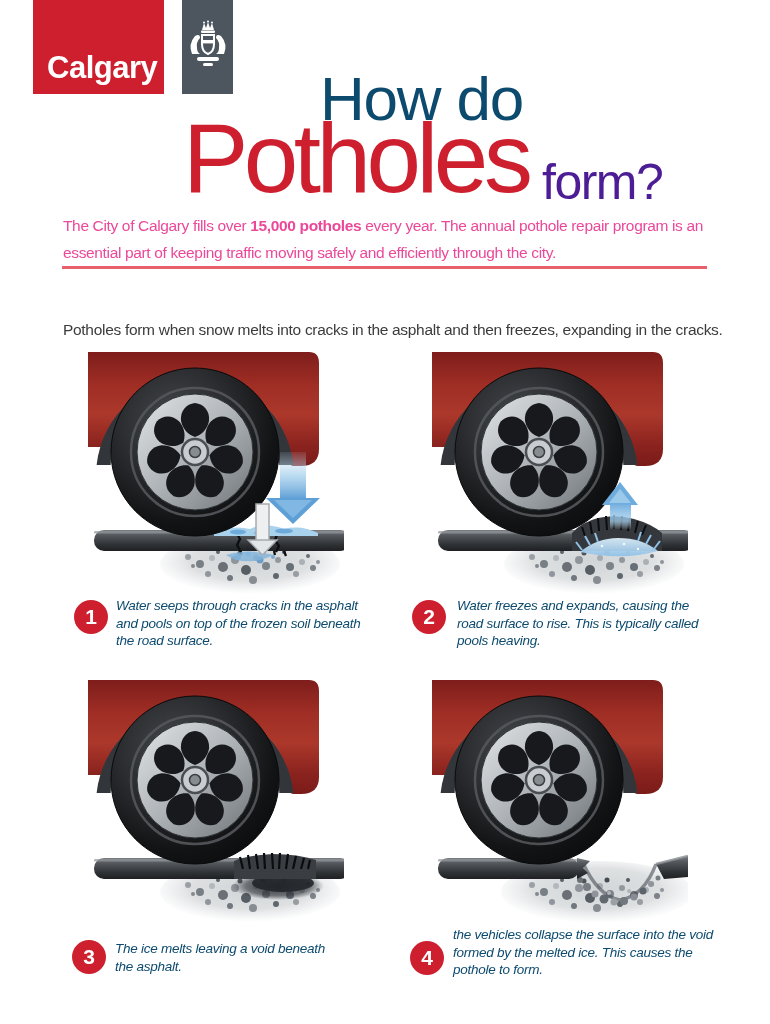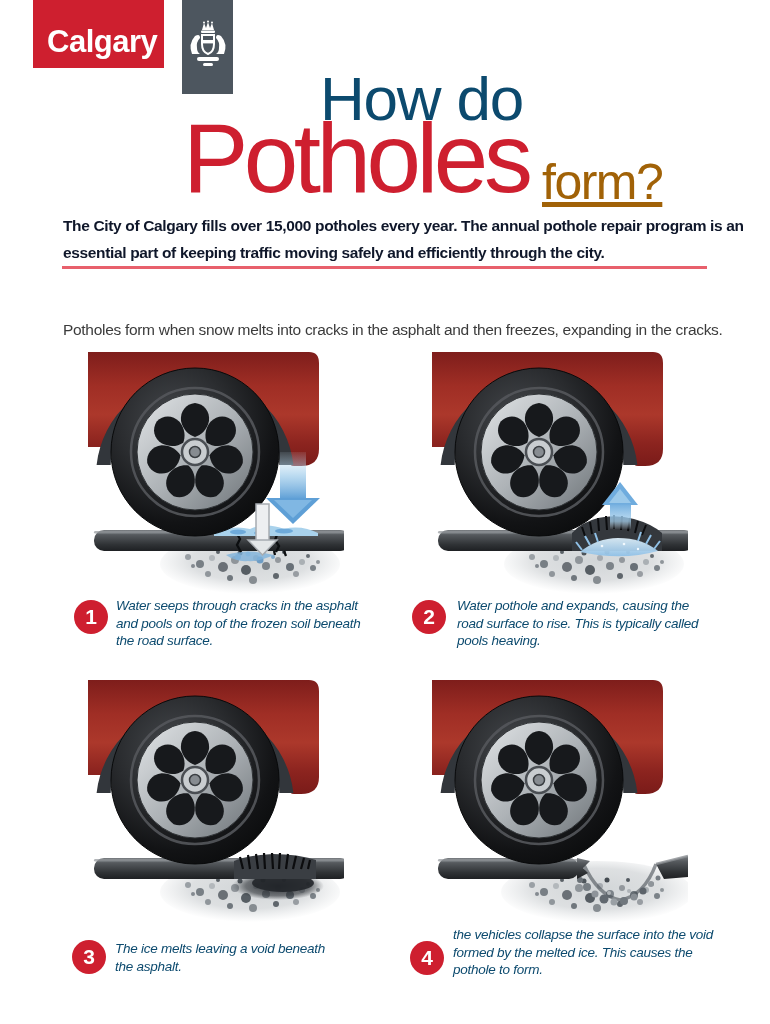--- a/index.html
+++ b/index.html
@@ -1,31 +1,31 @@
 <!DOCTYPE html>
 <html><head>
 <meta charset="utf-8">
 <style>
   html,body{margin:0;padding:0;background:#fff;}
   #page{position:relative;width:770px;height:1024px;background:#fff;overflow:hidden;
         font-family:"Liberation Sans",sans-serif;}
   .abs{position:absolute;}
 
   
-  #logo-red{left:33px;top:0;width:131px;height:68px;background:#CE1F2F;}
+  #logo-red{left:33px;top:0;width:131px;height:94px;background:#CE1F2F;}
   #logo-text{left:14px;bottom:8px;color:#fff;font-size:31px;font-weight:bold;letter-spacing:-0.5px;}
   #logo-gray{left:182px;top:0;width:51px;height:94px;background:#4D565F;display:flex;align-items:center;justify-content:center;}
 
   
   #title-line1{left:320px;top:63px;font-size:62px;letter-spacing:-1.2px;color:#0c4a6e;white-space:nowrap;}
   #title-main{left:183px;top:109px;font-size:98px;letter-spacing:-4.5px;color:#CE1F2F;white-space:nowrap;line-height:1;}
-  #title-suffix{left:542px;top:153px;font-size:50px;letter-spacing:-1.5px;color:#a16207;white-space:nowrap;text-decoration:underline;}
-
-  
-  #intro{left:63px;top:213px;font-size:15.5px;line-height:26.5px;letter-spacing:-0.35px;color:#0f172a;white-space:nowrap;font-weight:bold;}
+  #title-suffix{left:542px;top:153px;font-size:50px;letter-spacing:-1.5px;color:#4c1d95;white-space:nowrap;}
+
+  
+  #intro{left:63px;top:213px;font-size:15.5px;line-height:26.5px;letter-spacing:-0.35px;color:#ec4899;white-space:nowrap;}
   #intro b{letter-spacing:-0.35px;}
   #red-rule{left:62px;top:266px;width:645px;height:3px;background:#E8606C;}
 
   
   #section-heading{left:60px;top:278px;font-size:35px;letter-spacing:-0.9px;color:#4C555D;white-space:nowrap;}
   #section-subheading{left:63px;top:321px;font-size:15.5px;letter-spacing:-0.3px;color:#3B3B3B;white-space:nowrap;}
 
   
   .panel{width:256px;height:242px;}
   #panel-1{left:88px;top:352px;}  #panel-2{left:432px;top:352px;}
@@ -300,21 +300,21 @@
 
   <div class="abs badge" id="badge-1">1</div>
   <div class="abs caption" id="caption-1">
     <div>Water seeps through cracks in the asphalt</div>
     <div>and pools on top of the frozen soil beneath</div>
     <div>the road surface.</div>
   </div>
 
   <div class="abs badge" id="badge-2">2</div>
   <div class="abs caption" id="caption-2">
-    <div>Water pothole and expands, causing the</div>
+    <div>Water freezes and expands, causing the</div>
     <div>road surface to rise. This is typically called</div>
     <div>pools heaving.</div>
   </div>
 
   <div class="abs badge" id="badge-3">3</div>
   <div class="abs caption" id="caption-3">
     <div>The ice melts leaving a void beneath</div>
     <div>the asphalt.</div>
   </div>
 

